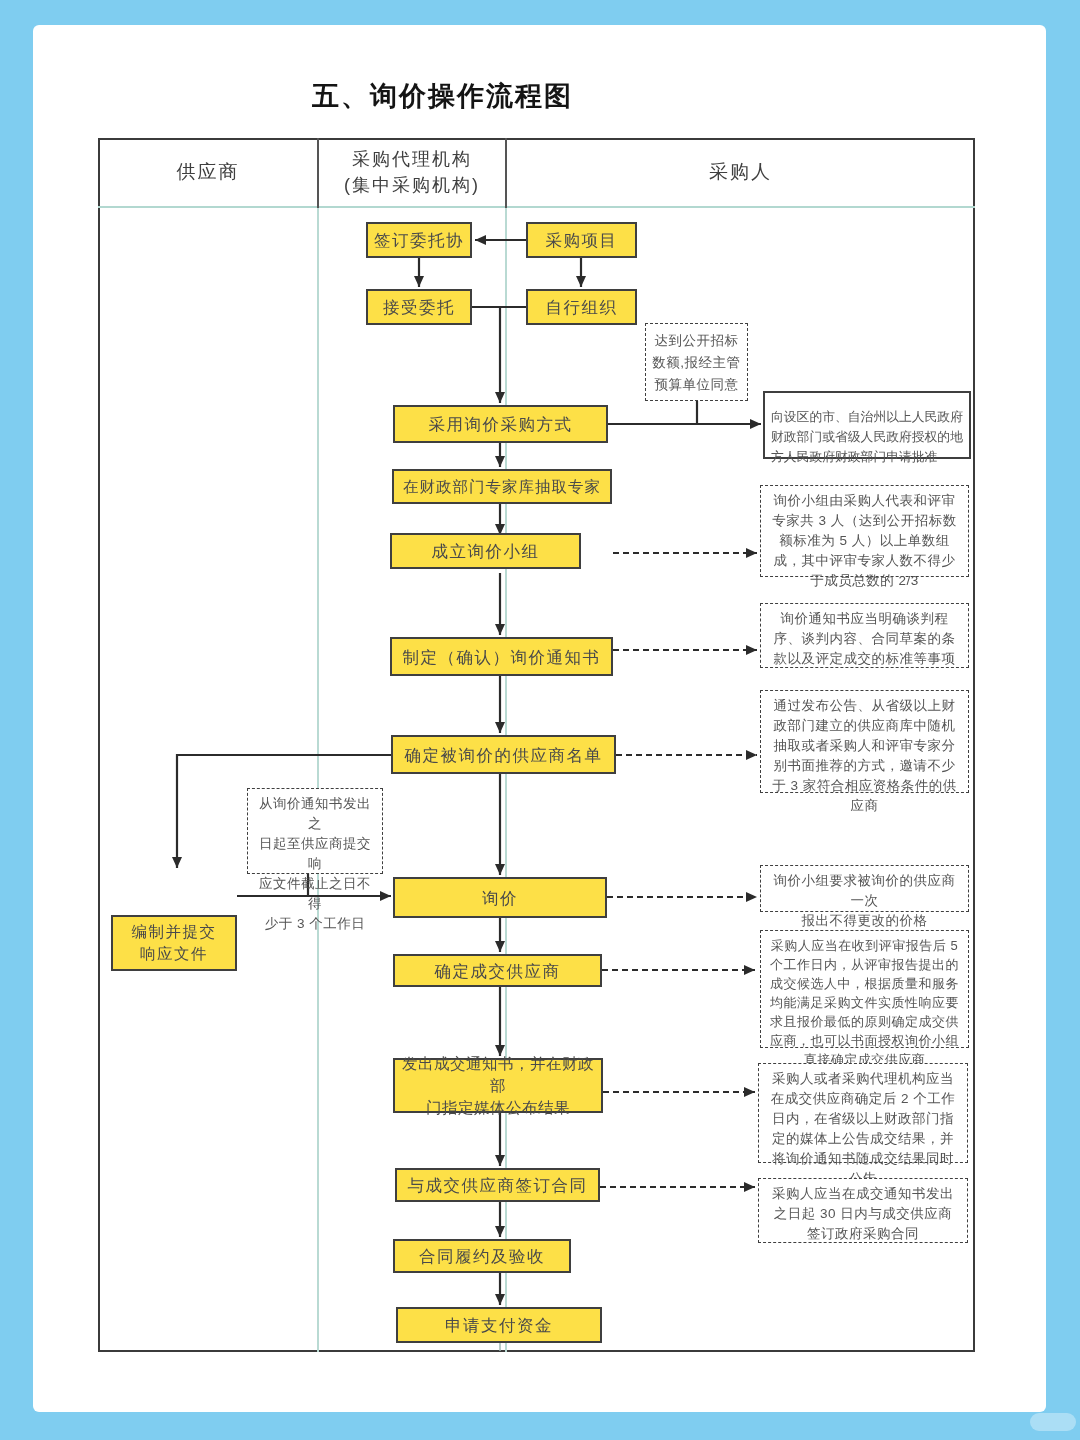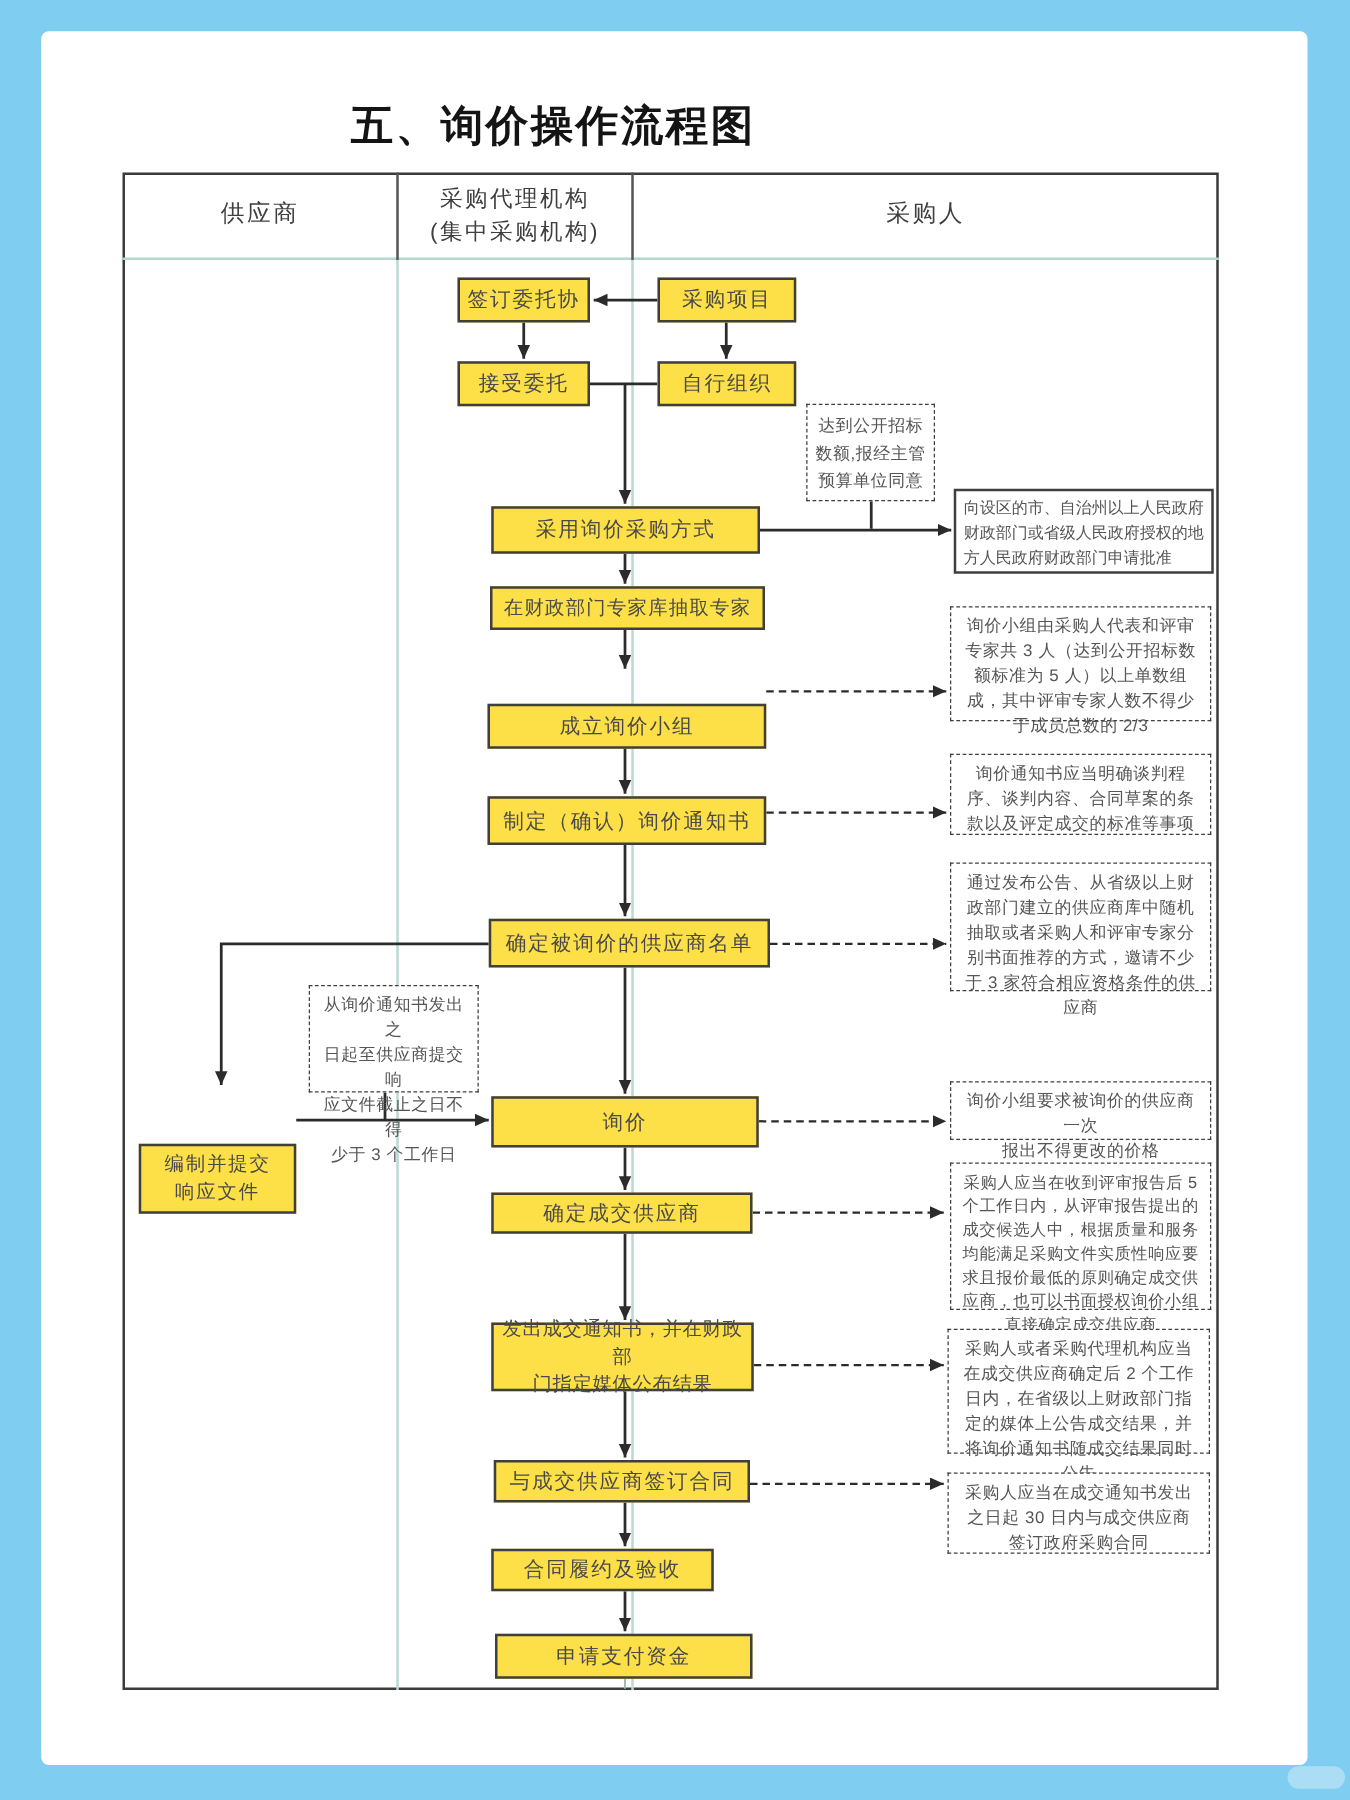--- a/index.html
+++ b/index.html
@@ -8,21 +8,21 @@
     background:#7fcdf0;
     font-family:"Liberation Sans", sans-serif;
     position:relative;overflow:hidden;
   }
   .sheet{
     position:absolute;left:33px;top:25px;width:1013px;height:1387px;
     background:#ffffff;border-radius:6px;
   }
   .title{
     position:absolute;left:33px;top:78px;width:819px;
-    text-align:center;font-size:34px;font-weight:bold;color:#141414;
+    text-align:center;font-size:27px;font-weight:bold;color:#141414;
     letter-spacing:2px;white-space:pre-line;
   }
   .frame{
     position:absolute;left:98px;top:138px;width:877px;height:1214px;
     border:2.5px solid #3b3b3b;box-sizing:border-box;
   }
   .hline-teal{position:absolute;left:98px;top:206px;width:877px;height:2px;background:#b2d8d0;}
   .vline-dark{position:absolute;top:138px;height:70px;width:2px;background:#555;}
   .vline-teal{position:absolute;top:208px;height:1144px;width:2px;background:#b9dad3;}
   .lane-label{
@@ -38,21 +38,21 @@
   .note{
     position:absolute;box-sizing:border-box;background:#fff;
     border:1.6px dashed #3f3f3f;color:#555;
     font-size:13.5px;line-height:20px;letter-spacing:0.5px;
     padding:5px 8px;text-align:center;white-space:pre-line;
   }
   .snote{
     position:absolute;box-sizing:border-box;background:#fff;
     border:2px solid #3f3f3f;color:#555;
     font-size:12.8px;line-height:20px;letter-spacing:0;
-    padding:3px 6px;text-align:left;white-space:pre-line;
+    padding:14px 6px;text-align:left;white-space:pre-line;
   }
   svg.connectors{position:absolute;left:0;top:0;pointer-events:none;}
   .watermark{
     position:absolute;left:1030px;top:1413px;width:46px;height:18px;
     background:rgba(255,255,255,0.35);border-radius:9px;
   }
 </style>
 </head>
 <body>
 
@@ -111,21 +111,21 @@
     <line x1="600" y1="1187" x2="755" y2="1187" marker-end="url(#ah)"></line>
   </g>
 </svg>
 
 <div class="step" style="left:366px;top:222px;width:106px;height:36px;">签订委托协</div>
 <div class="step" style="left:526px;top:222px;width:111px;height:36px;">采购项目</div>
 <div class="step" style="left:366px;top:289px;width:106px;height:36px;">接受委托</div>
 <div class="step" style="left:526px;top:289px;width:111px;height:36px;">自行组织</div>
 <div class="step" style="left:393px;top:405px;width:215px;height:38px;">采用询价采购方式</div>
 <div class="step" style="left:392px;top:469px;width:220px;height:35px;font-size:15.5px;letter-spacing:1px;">在财政部门专家库抽取专家</div>
-<div class="step" style="left:390px;top:563px;width:223px;height:36px;">成立询价小组</div>
+<div class="step" style="left:390px;top:533px;width:191px;height:36px;">成立询价小组</div>
 <div class="step" style="left:390px;top:637px;width:223px;height:39px;">制定（确认）询价通知书</div>
 <div class="step" style="left:391px;top:735px;width:225px;height:39px;">确定被询价的供应商名单</div>
 <div class="step" style="left:111px;top:870px;width:126px;height:56px;font-size:15.5px;margin-top:45px;">编制并提交
 响应文件</div>
 <div class="step" style="left:393px;top:877px;width:214px;height:41px;">询价</div>
 <div class="step" style="left:393px;top:954px;width:209px;height:33px;">确定成交供应商</div>
 <div class="step" style="left:393px;top:1058px;width:210px;height:55px;font-size:15.5px;letter-spacing:0.5px;">发出成交通知书，并在财政部
 门指定媒体公布结果</div>
 <div class="step" style="left:395px;top:1168px;width:205px;height:34px;">与成交供应商签订合同</div>
 <div class="step" style="left:393px;top:1239px;width:178px;height:34px;">合同履约及验收</div>

